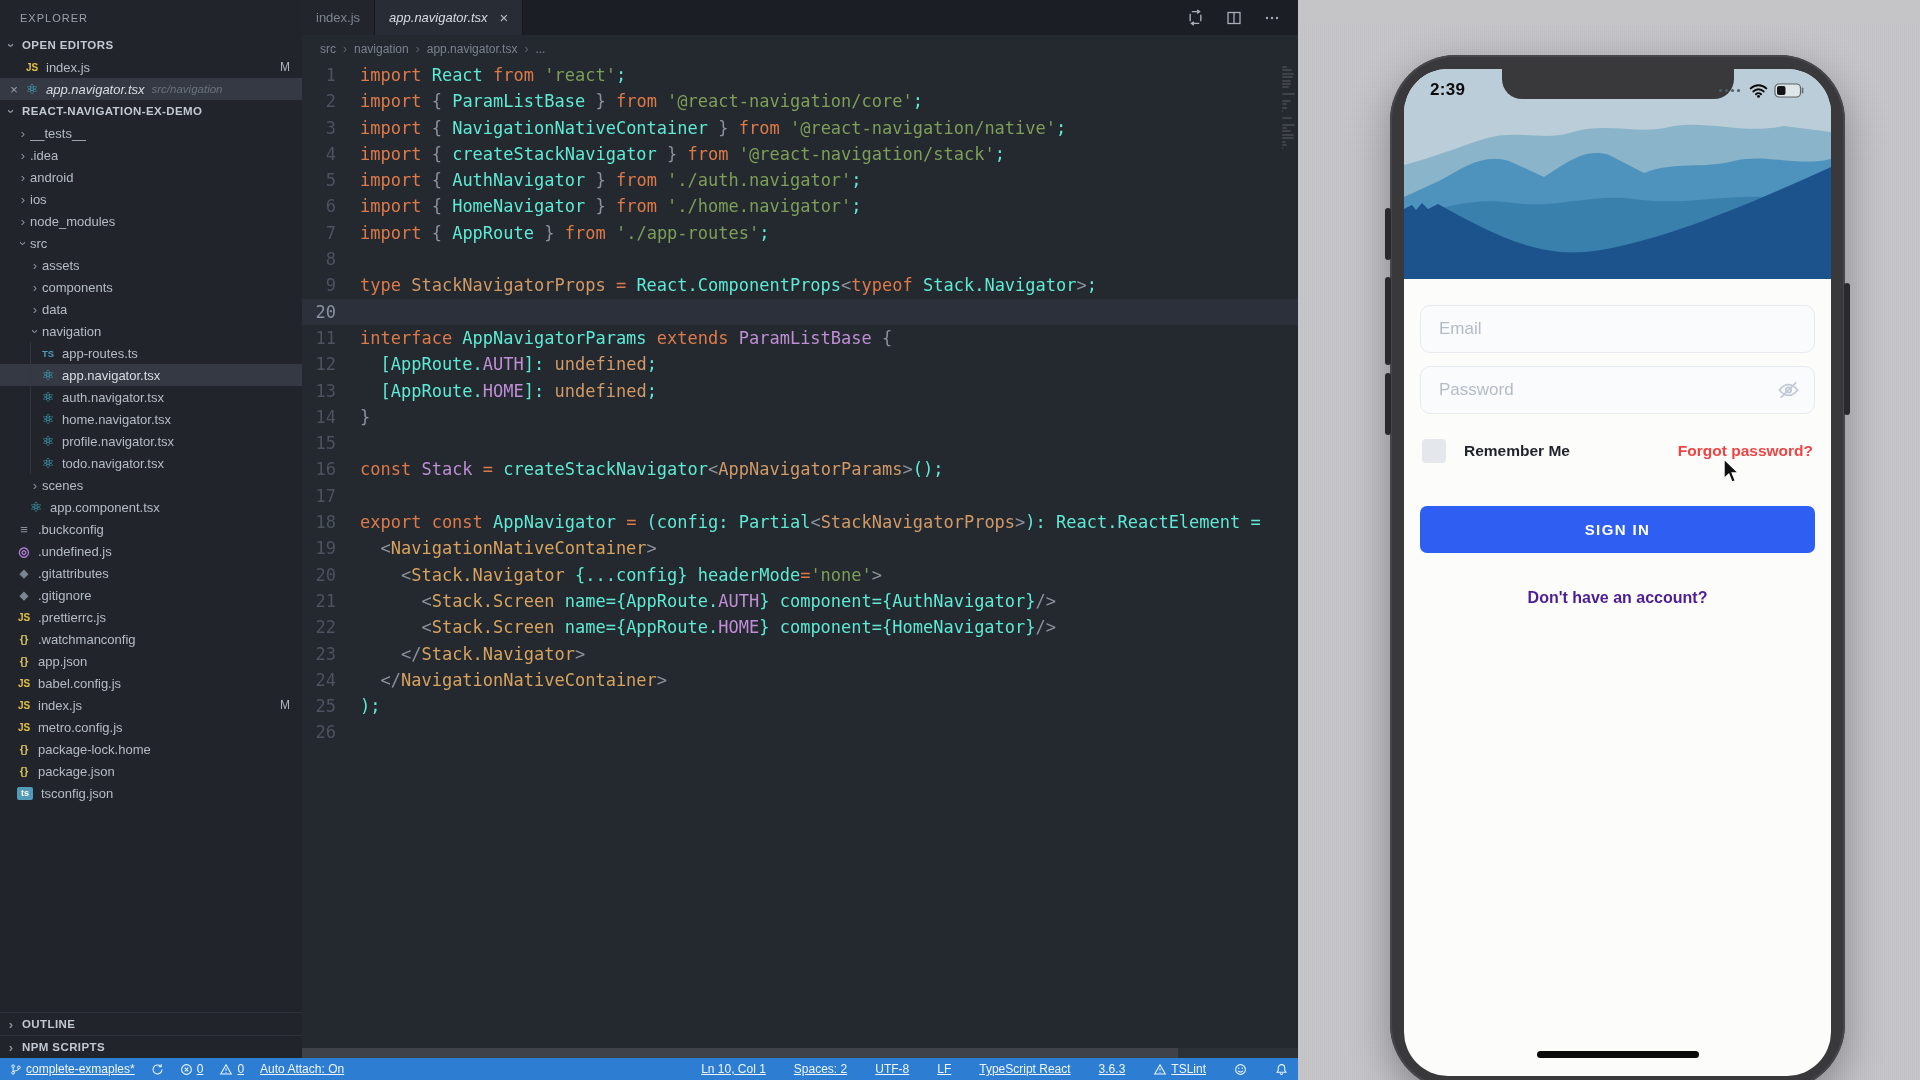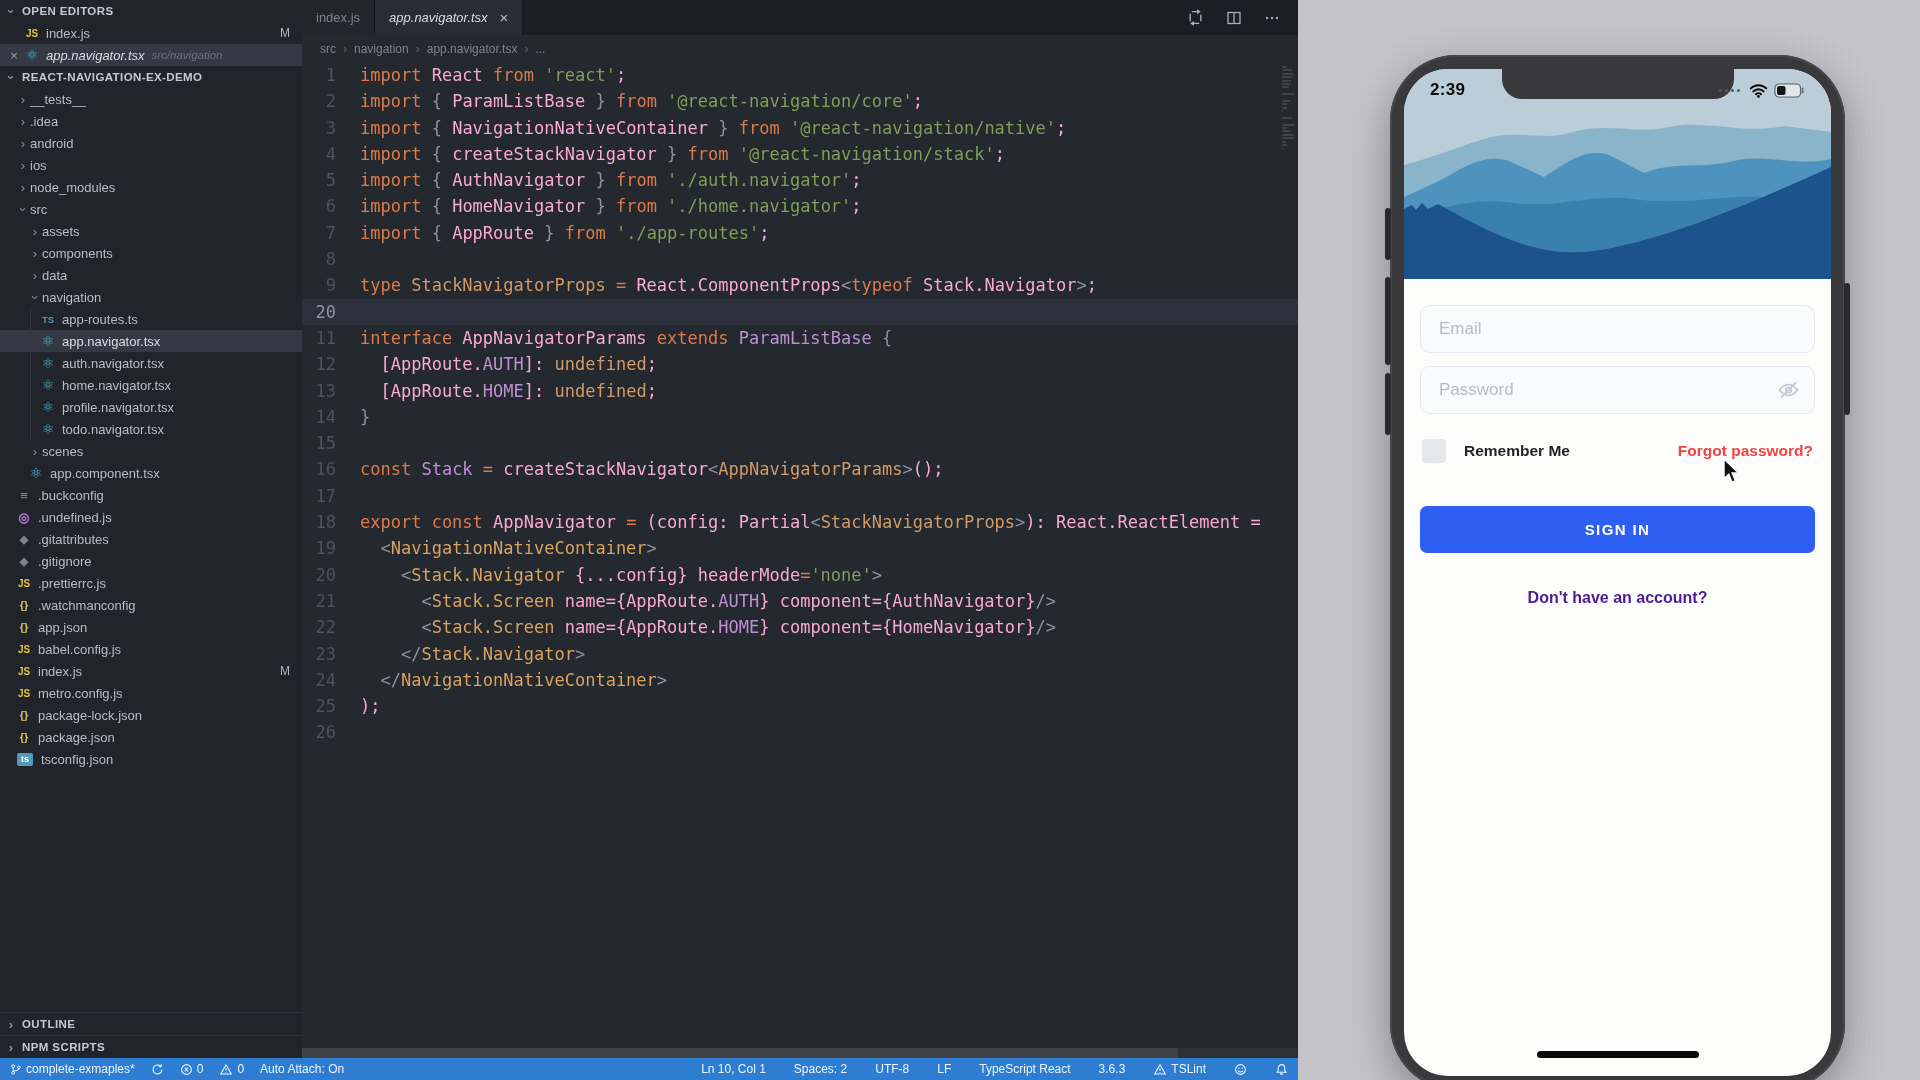--- a/index.html
+++ b/index.html
@@ -55,35 +55,35 @@
   .breadcrumbs .bsep{margin:0 7px;color:#5d646f;}
 
   
   .code{position:absolute;left:0;top:62px;right:0;bottom:10px;font-family:"DejaVu Sans Mono",monospace;
         font-size:17px;line-height:26.3px;overflow:hidden;}
   .code-row{display:flex;height:26.3px;white-space:pre;}
   .code-row.current{background:#2b303a;}
   .ln{flex:0 0 58px;text-align:right;padding-right:24px;color:#4c5260;}
   .code-row.current .ln{color:#8a93a5;}
   .tok-k{color:#dd7a4a;}
-  .tok-d{color:#f9a8d4;}
+  .tok-d{color:#5eead4;}
   .tok-p{color:#8b929e;}
   .tok-s{color:#7d9f58;}
   .tok-t{color:#d19a66;}
   .tok-u{color:#bf8fd6;}
   .tok-j{color:#d7a35f;}
   .minimap{position:absolute;top:4px;right:2px;width:14px;}
   .minimap div{height:2px;margin-bottom:1.4px;background:rgba(255,255,255,.13);border-radius:1px;}
   .hscroll{position:absolute;left:0;right:0;bottom:0;height:10px;background:rgba(255,255,255,.04);}
   .hscroll .thumb{position:absolute;left:0;top:0;bottom:0;width:88%;background:rgba(255,255,255,.09);}
 
   
   .statusbar{position:absolute;left:0;bottom:0;width:1298px;height:22px;background:#2d7ed3;color:#eef5fd;
              display:flex;align-items:center;font-size:12px;padding:0 10px;}
-  .st-item{display:flex;align-items:center;gap:4px;margin-right:16px;}
+  .st-item{display:flex;align-items:center;gap:4px;margin-right:16px;text-decoration:underline;}
   .st-right{margin-left:auto;display:flex;align-items:center;}
   .st-right .st-item{margin-right:0;margin-left:28px;}
   .st-item svg{display:block;}
 
   
   .device-panel{position:absolute;left:1298px;top:0;width:622px;height:1080px;background:#c5c5c8;
     background-image:repeating-linear-gradient(0deg,rgba(255,255,255,.05) 0 1px,transparent 1px 2px),
                      repeating-linear-gradient(90deg,rgba(110,110,130,.05) 0 1px,transparent 1px 2px);margin-top:25px;}
   .phone{position:absolute;left:92px;top:30px;width:455px;height:1035px;background:#39393c;
          border-radius:66px;box-shadow:0 14px 40px rgba(0,0,0,.33), inset 0 0 0 2px #47474b;}
@@ -119,20 +119,21 @@
   .cursor{position:absolute;left:424px;top:433px;z-index:20;}
 </style>
 </head>
 <body>
 
 <div class="stage">
 
   <div class="vscode">
 
     <aside class="sidebar">
+      <div class="sb-title">EXPLORER</div>
       <div class="sec-head">
         <span class="chev exp">›</span>
         <span>OPEN EDITORS</span>
       </div>
       <div id="open-editors">
           <div class="row">
             <span class="close"></span>
             <span class="fi fi-js">JS</span>
             <span class="lbl">index.js</span>
             <span class="badge">M</span>
@@ -257,21 +258,21 @@
             <span class="fi fi-js">JS</span>
             <span class="lbl">index.js</span>
             <span class="badge">M</span>
           </div>
           <div class="row" style="padding-left: 16px;">
             <span class="fi fi-js">JS</span>
             <span class="lbl">metro.config.js</span>
           </div>
           <div class="row" style="padding-left: 16px;">
             <span class="fi fi-braces">{}</span>
-            <span class="lbl">package-lock.json</span>
+            <span class="lbl">package-lock.home</span>
           </div>
           <div class="row" style="padding-left: 16px;">
             <span class="fi fi-braces">{}</span>
             <span class="lbl">package.json</span>
           </div>
           <div class="row" style="padding-left: 16px;">
             <span class="fi fi-tsc">ts</span>
             <span class="lbl">tsconfig.json</span>
           </div>
         </div>

